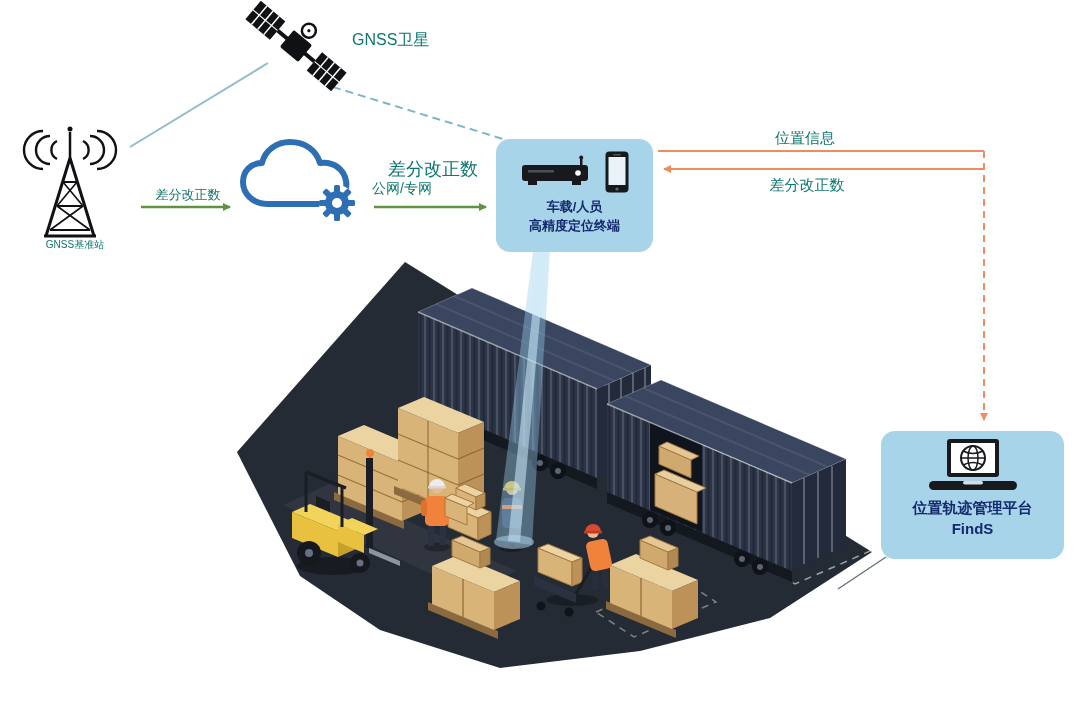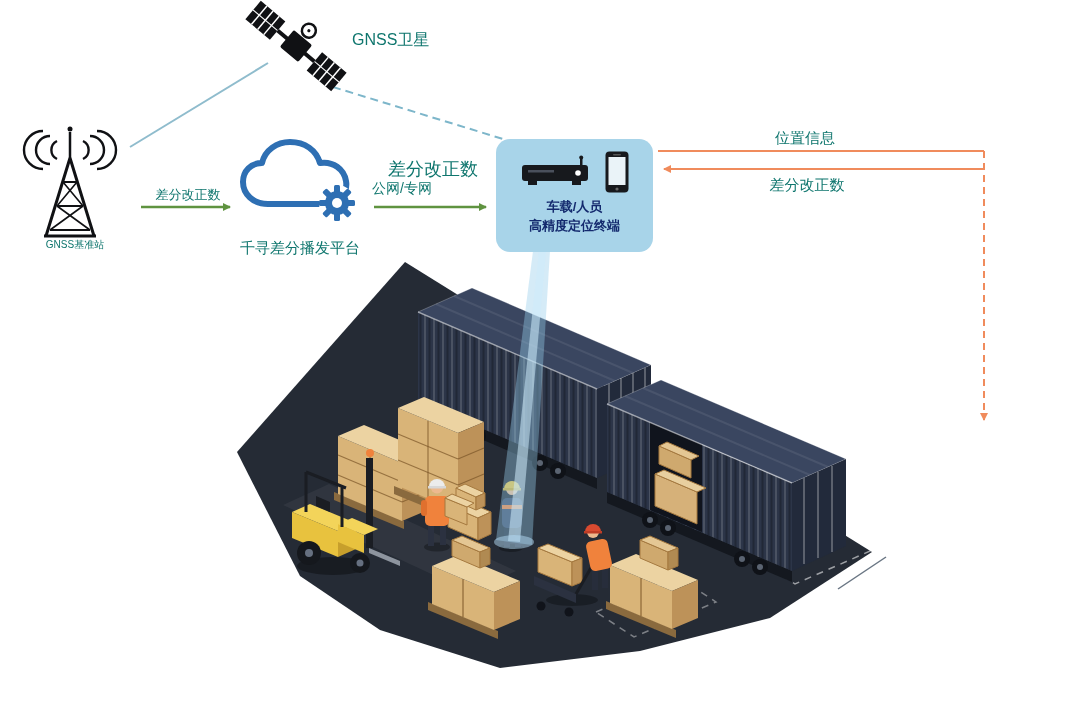--- a/index.html
+++ b/index.html
@@ -275,21 +275,20 @@
       </g>
     </g>
   </svg>
 
   <div class="lbl" style="left:352px;top:30px;font-size:16px">GNSS卫星</div>
 
   <div class="lbl center" style="left:8px;top:238px;width:134px;font-size:10px">GNSS基准站</div>
 
   <div class="lbl center" style="left:140px;top:186px;width:96px;font-size:13px">差分改正数</div>
 
-  <div class="lbl center" style="left:210px;top:239px;width:180px;font-size:15px">千寻差分播发平台</div>
 
   <div class="lbl" style="left:388px;top:157px;font-size:18px">差分改正数</div>
   <div class="lbl" style="left:372px;top:180px;font-size:14px">公网/专网</div>
 
   <div class="lbl center" style="left:745px;top:129px;width:120px;font-size:15px">位置信息</div>
   <div class="lbl center" style="left:747px;top:176px;width:120px;font-size:15px">差分改正数</div>
 
   <div class="panel" style="left:496px;top:139px;width:157px;height:113px">
     <div class="icon-row">
       <svg width="72" height="34">
@@ -305,14 +304,28 @@
         <rect x="1.5" y="1.5" width="23" height="41" rx="4" fill="#17191d"></rect>
         <rect x="4.5" y="7" width="17" height="28" fill="#eaf3f8"></rect>
         <rect x="9" y="4" width="8" height="1.6" rx="0.8" fill="#555"></rect>
         <circle cx="13" cy="39" r="1.6" fill="#666"></circle>
       </svg>
     </div>
     <div class="ptext">车载/人员</div>
     <div class="ptext">高精度定位终端</div>
   </div>
 
+  <div class="panel" style="left:881px;top:431px;width:183px;height:128px">
+    <svg width="104" height="60" style="margin-top:6px">
+      <rect x="26" y="2" width="52" height="38" rx="3" fill="#17191d"></rect>
+      <rect x="30" y="6" width="44" height="30" fill="#ffffff"></rect>
+      <circle cx="52" cy="21" r="12" fill="none" stroke="#17191d" stroke-width="2"></circle>
+      <ellipse cx="52" cy="21" rx="5" ry="12" fill="none" stroke="#17191d" stroke-width="1.5"></ellipse>
+      <line x1="40" y1="21" x2="64" y2="21" stroke="#17191d" stroke-width="1.5"></line>
+      <path d="M42,14 Q52,19 62,14 M42,28 Q52,23 62,28" fill="none" stroke="#17191d" stroke-width="1.5"></path>
+      <rect x="8" y="44" width="88" height="9" rx="4.5" fill="#17191d"></rect>
+      <rect x="42" y="44" width="20" height="3.5" rx="1.7" fill="#ffffff" opacity="0.85"></rect>
+    </svg>
+    <div class="ptext f15">位置轨迹管理平台</div>
+    <div class="ptext f15">FindS</div>
+  </div>
 
 </div>
 
 </body></html>

